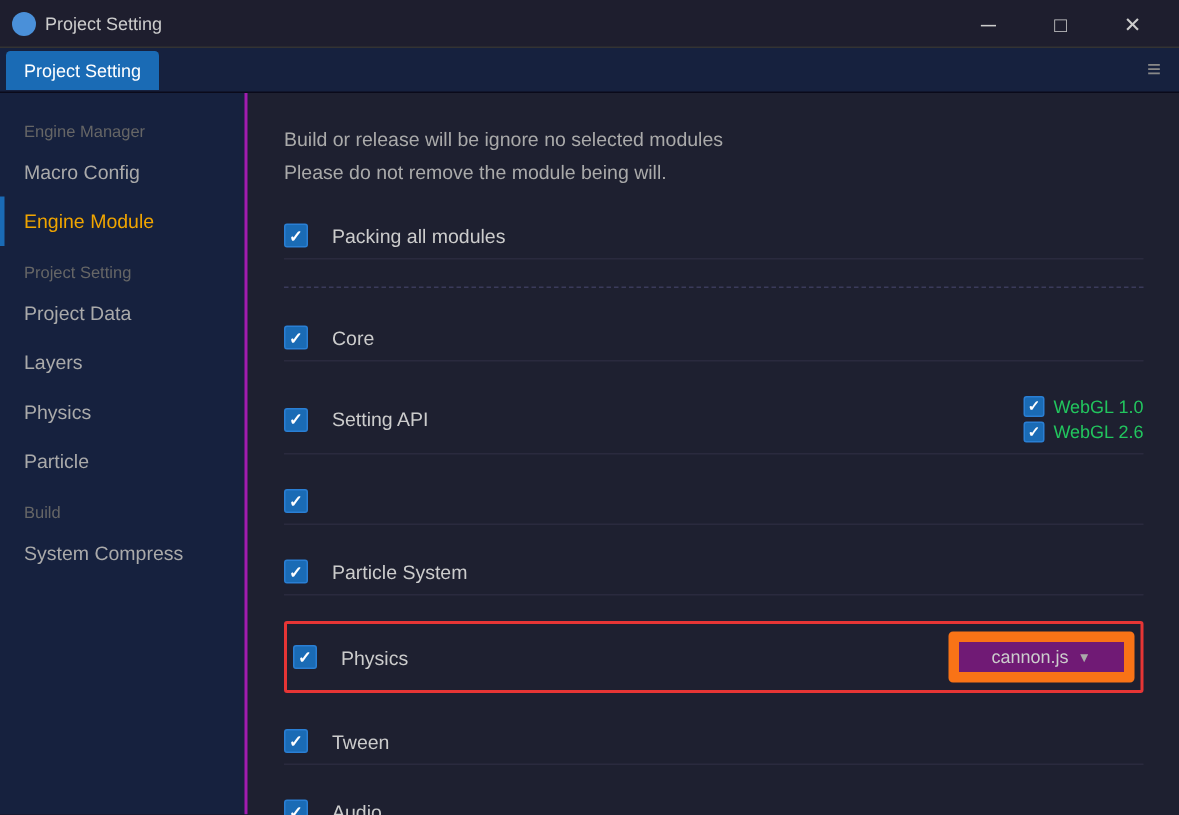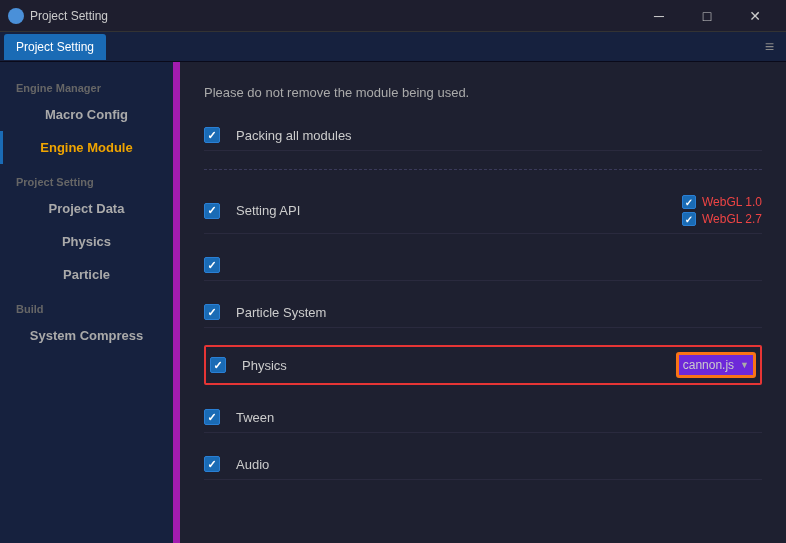--- a/index.html
+++ b/index.html
@@ -83,39 +83,37 @@
 
     
     .main-container {
       display: flex;
       height: calc(543px - 32px - 30px);
       background: #1a1a2e;
     }
 
     
     .sidebar {
-      width: 180px;
+      width: 165px;
       background: #16213e;
-      border-right: 7px solid #a21caf;
+      border-right: 2px solid #a21caf;
       padding-top: 8px;
       flex-shrink: 0;
-      font-weight: bold;
     }
     .sidebar-section-label {
       font-size: 11px;
       color: #666;
       padding: 12px 16px 4px 16px;
       text-transform: none;
     }
     .sidebar-item {
       padding: 9px 16px;
       color: #aaa;
       cursor: pointer;
       font-size: 13px;
-      text-align: center;
     }
     .sidebar-item.active {
       color: #f0a500;
     }
     .sidebar-left-indicator {
       position: relative;
     }
     .sidebar-left-indicator::before {
       content: '';
       position: absolute;
@@ -186,21 +184,21 @@
     .module-extras {
       display: flex;
       flex-direction: column;
       gap: 3px;
       margin-left: auto;
     }
     .sub-checkbox-row {
       display: flex;
       align-items: flex-end;
       gap: 6px;
-      color: #ef4444;
+      color: #22c55e;
       font-size: 12px;
     }
     .sub-checkbox {
       width: 14px;
       height: 14px;
       background: #1a6bb5;
       border: 1px solid #2a7fd4;
       border-radius: 2px;
       display: flex;
       align-items: center;
@@ -208,24 +206,24 @@
       flex-shrink: 0;
       cursor: pointer;
     }
     .sub-checkbox::after {
       content: '✓';
       color: #fff;
       font-size: 10px;
       font-weight: bold;
     }
     .physics-dropdown {
-      background: #6d28d9;
-      border: 3px solid #f97316;
-      color: #ccc;
-      padding: 3px 4px;
+      background: #701a75;
+      border: 7px solid #f97316;
+      color: #ccc;
+      padding: 3px 22px;
       border-radius: 3px;
       font-size: 12px;
       cursor: pointer;
       display: flex;
       align-items: center;
       gap: 6px;
     }
     .physics-dropdown::after {
       content: '▼';
       font-size: 9px;
@@ -267,57 +265,65 @@
     </div>
     <div class="sidebar-item active sidebar-left-indicator">
       <span>Engine Module</span>
     </div>
 
     <div class="sidebar-section-label">Project Setting</div>
     <div class="sidebar-item">
       <span>Project Data</span>
     </div>
     <div class="sidebar-item">
+      <span>Layers</span>
+    </div>
+    <div class="sidebar-item">
       <span>Physics</span>
     </div>
     <div class="sidebar-item">
       <span>Particle</span>
     </div>
 
     <div class="sidebar-section-label">Build</div>
     <div class="sidebar-item">
       <span>System Compress</span>
     </div>
   </div>
 
   <div class="content-area">
     <div class="content-notice">
-      <div>Please do not remove the module being used.</div>
+      <div>Build or release will be ignore no selected modules</div>
+      <div>Please do not remove the module being will.</div>
     </div>
 
     <div class="module-list">
 
       <div class="module-row">
         <div class="checkbox"></div>
         <span class="module-label">Packing all modules</span>
       </div>
       <div class="divider-row"></div>
 
+      <div class="module-row">
+        <div class="checkbox"></div>
+        <span class="module-label">Core</span>
+      </div>
 
       <div class="module-row">
         <div class="checkbox"></div>
         <span class="module-label">Setting API</span>
         <div class="module-extras">
           <div class="sub-checkbox-row">
             <div class="sub-checkbox"></div>
             <span>WebGL 1.0</span>
           </div>
           <div class="sub-checkbox-row">
             <div class="sub-checkbox"></div>
-            <span>WebGL 2.7</span>
+            <span>WebGL 2.6</span>
           </div>
         </div>
       </div>
 
       <div class="module-row">
         <div class="checkbox"></div>
       </div>
 
       <div class="module-row">
         <div class="checkbox"></div>

